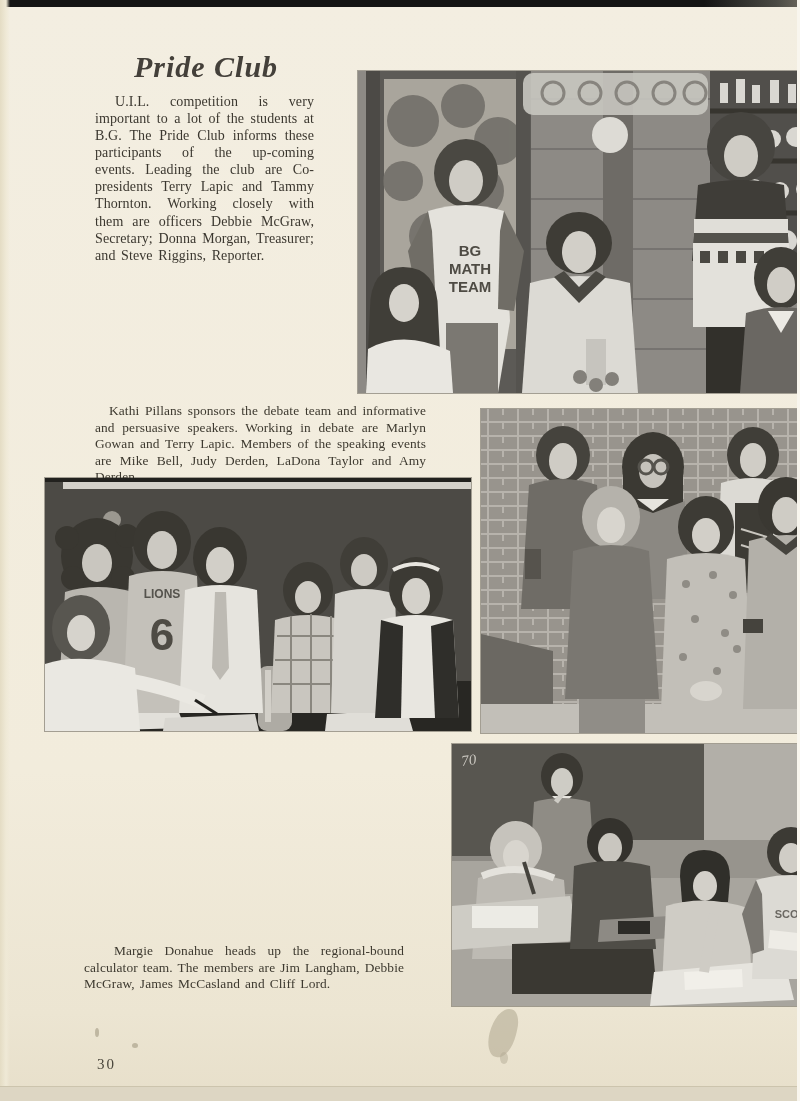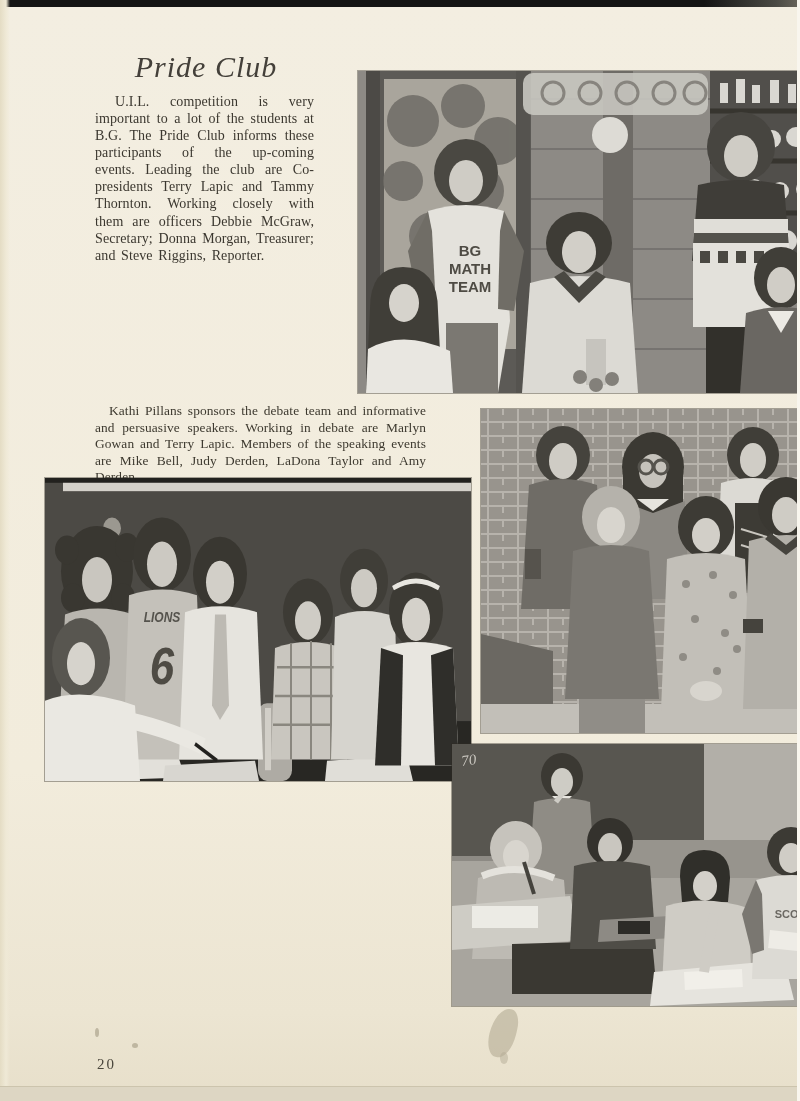--- a/index.html
+++ b/index.html
@@ -8,35 +8,35 @@
     background:linear-gradient(180deg,#f3eee1 0%,#f2ecdc 70%,#ece5d2 92%,#e7dfca 100%);
     font-family:"Liberation Serif", serif;color:#3b372f;
   }
   .scan-top{position:absolute;left:0;top:0;width:100%;height:7px;background:linear-gradient(90deg,#141414 0%,#141414 88%,#4a4a44 97%,#6a665c 100%);}
   .gutter{position:absolute;left:0;top:0;width:10px;height:100%;
     background:linear-gradient(90deg,#e4dcc4 0%,#efe9d6 60%,rgba(243,238,225,0) 100%);}
   .bottom-band{position:absolute;left:0;top:1086px;width:100%;height:15px;background:#ddd6c3;border-top:1px solid #ccc4ad;}
   .right-edge{position:absolute;right:0;top:0;width:3px;height:100%;background:#f9f6ee;}
 
   .title{position:absolute;left:95px;top:50px;width:222px;margin:0;text-align:center;
-    font-style:italic;font-weight:normal;font-size:30px;letter-spacing:1px;color:#44403a;}
+    font-style:italic;font-weight:bold;font-size:30px;letter-spacing:1px;color:#44403a;}
   .body-text{position:absolute;left:95px;top:93px;width:219px;margin:0;
     font-size:14px;line-height:1.22;text-align:justify;text-indent:20px;
     word-spacing:.14em;letter-spacing:.1px;}
   .caption{position:absolute;margin:0;font-size:13.4px;line-height:1.24;text-align:justify;
     text-indent:14px;word-spacing:.12em;letter-spacing:.1px;color:#3d392f;}
   .cap-debate{left:95px;top:403px;width:331px;}
   .cap-ready{left:88px;top:729px;width:323px;}
   .cap-calc{left:84px;top:943px;width:320px;text-indent:30px;}
   .page-number{position:absolute;left:97px;top:1056px;font-size:15px;letter-spacing:2px;color:#4a463c;}
 
   .photo{position:absolute;overflow:hidden;background:#8a8a8a;box-shadow:0 0 0 1px rgba(45,42,36,.4);}
   .photo svg{display:block;width:100%;height:100%;}
   .ph-officers{left:318px;top:55px;width:479px;height:322px;}
-  .ph-debate{left:5px;top:462px;width:426px;height:303px;font-style:italic;}
+  .ph-debate{left:5px;top:462px;width:426px;height:253px;}
   .ph-speech{left:441px;top:393px;width:356px;height:324px;}
   .ph-calc{left:412px;top:728px;width:385px;height:262px;}
 
   .stain{position:absolute;left:490px;top:1008px;width:26px;height:50px;border-radius:60% 40% 55% 45%;
     background:#b4ac95;opacity:.6;transform:rotate(14deg);}
   .stain2{position:absolute;left:500px;top:1052px;width:8px;height:12px;border-radius:50%;background:#b4ac95;opacity:.5;}
   .speck1{position:absolute;left:95px;top:1028px;width:4px;height:9px;background:#a29a82;opacity:.6;border-radius:50%;}
   .speck2{position:absolute;left:132px;top:1043px;width:6px;height:5px;background:#a29a82;opacity:.6;border-radius:50%;}
 </style>
 </head>
@@ -348,22 +348,23 @@
       <ellipse cx="339" cy="108" rx="24" ry="25" fill="#3c3a34"></ellipse>
       <ellipse cx="339" cy="114" rx="12" ry="15" fill="#d0cdc6"></ellipse>
       <path d="M304 136 Q339 126 378 136 L383 235 L300 235 Z" fill="#dcdad4"></path>
       <path d="M304 136 L290 170 L300 210 L312 206 L310 150 Z" fill="#7a7771"></path>
       <path d="M378 136 L385 170 L385 210 L372 206 L372 150 Z" fill="#7a7771"></path>
       <text x="342" y="174" font-family="Liberation Sans, sans-serif" font-size="11" font-weight="bold" fill="#6b6862" text-anchor="middle">SCOPS</text>
       <rect x="318" y="186" width="34" height="18" fill="#eeece6" transform="rotate(6 318 186)"></rect>
     </svg>
   </figure>
 
-
-  <div class="page-number">20</div>
+  <p class="caption cap-calc">Margie Donahue heads up the regional-bound calculator team. The members are Jim Langham, Debbie McGraw, James McCasland and Cliff Lord.</p>
+
+  <div class="page-number">30</div>
 
   <div class="stain"></div>
   <div class="stain2"></div>
   <div class="speck1"></div>
   <div class="speck2"></div>
 
   <div class="bottom-band"></div>
   <div class="right-edge"></div>
 </div>
 

